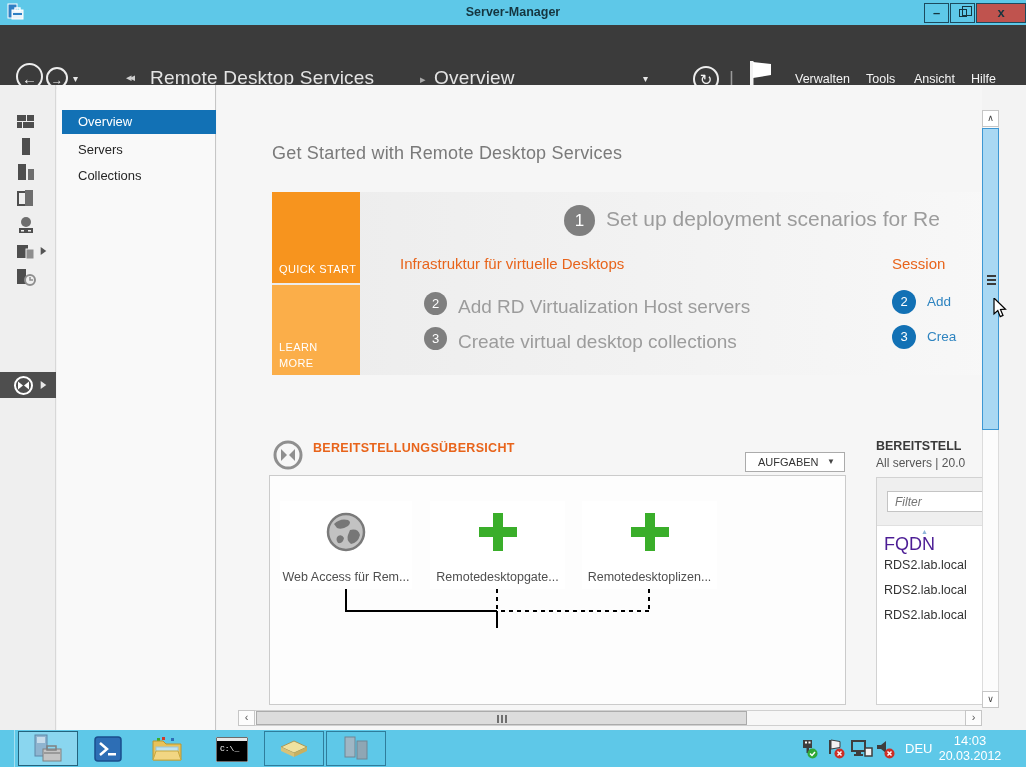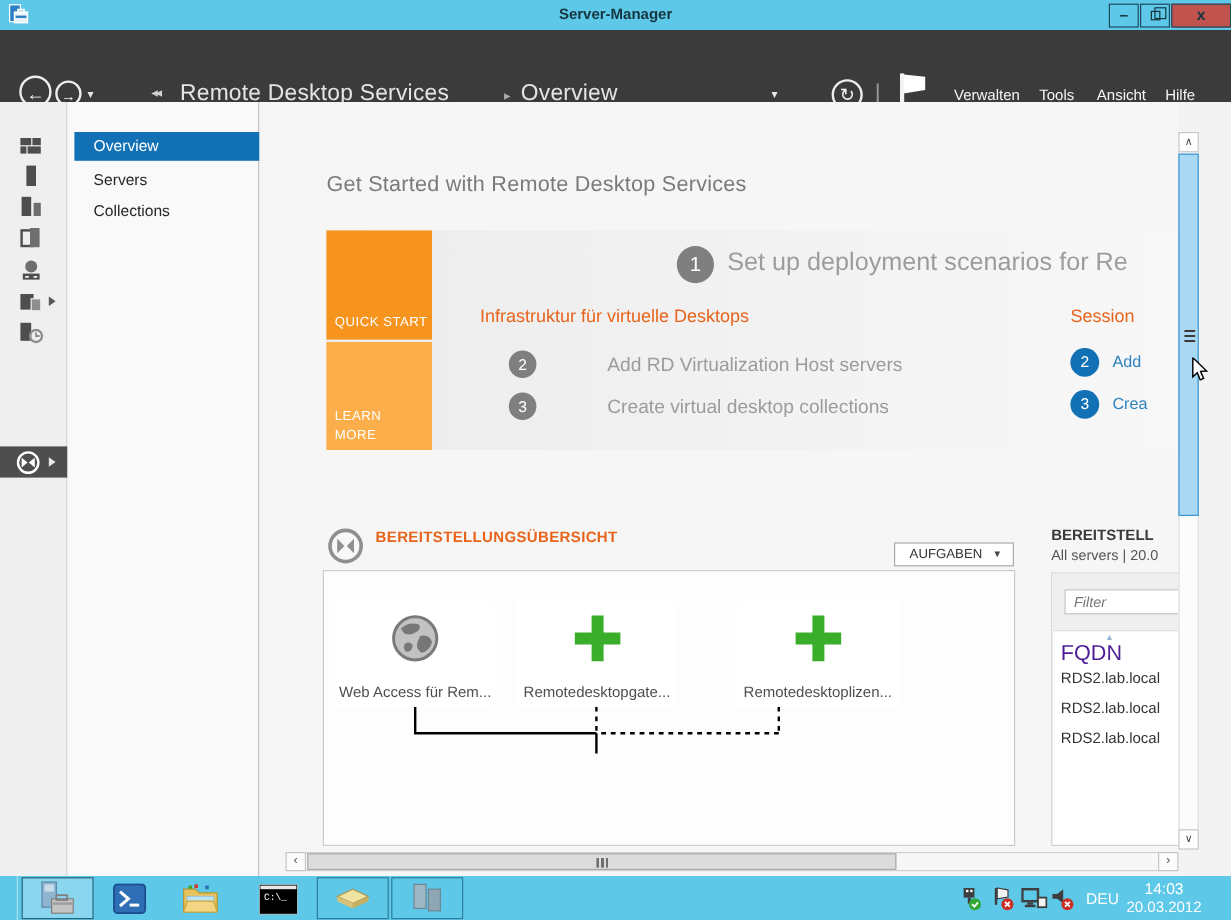--- a/index.html
+++ b/index.html
@@ -31,21 +31,21 @@
 
   
   .main { position:absolute; left:217px; top:85px; width:765px; height:645px; background:#F6F6F6; overflow:hidden; }
   .page-h1 { position:absolute; left:55px; top:58px; font-size:18px; color:#7A7A7A; letter-spacing:.2px; }
   .qs-panel { position:absolute; left:55px; top:107px; width:740px; height:183px; background:linear-gradient(90deg,#ECECEC,#F8F8F8); }
   .qs-block { position:absolute; left:0; width:88px; color:#fff; font-size:11px; letter-spacing:.4px; }
   .num-circle { position:absolute; border-radius:50%; color:#fff; text-align:center; }
   .num-gray { background:#7F7F7F; }
   .num-blue { background:#1271B5; }
   .qs-col-h { position:absolute; font-size:15px; color:#E8641B; white-space:nowrap; }
-  .qs-step-t { position:absolute; font-size:16px; color:#9C9C9C; white-space:nowrap;margin-left:48px; }
+  .qs-step-t { position:absolute; font-size:19px; color:#9C9C9C; white-space:nowrap; }
   .qs-step-b { position:absolute; font-size:13.5px; color:#2E84C0; white-space:nowrap; }
 
   .dep-title { position:absolute; font-size:12.5px; font-weight:bold; color:#E8641B; letter-spacing:.3px; }
   .dep-sub { position:absolute; font-size:12px; color:#666; }
   .tasks-btn { position:absolute; left:528px; top:367px; width:100px; height:20px; background:#fff; border:1px solid #ABABAB; font-size:11px; color:#333; line-height:18px; text-align:left; padding-left:12px; }
   .tasks-caret { position:absolute; right:9px; top:0; font-size:8px; color:#444; line-height:18px; }
 
   .diagram { position:absolute; left:52px; top:390px; width:577px; height:230px; background:#FDFDFD; border:1px solid #CBCBCB; overflow:hidden; }
   .tile { position:absolute; background:#FFFFFF; }
   .tile-label { position:absolute; left:0; bottom:5px; width:100%; text-align:center; font-size:12.5px; color:#4F4F4F; white-space:nowrap; overflow:hidden; }
@@ -251,21 +251,21 @@
         <div class="tile-label">Web Access für Rem...</div>
       </div>
       <div class="tile" style="left:160px;top:25px;width:135px;height:88px;">
         <div class="icon-center" style="height:62px;">
           <svg width="42" height="42" viewBox="0 0 42 42">
               <path d="M16,2 h10 v14 h14 v10 h-14 v14 h-10 v-14 h-14 v-10 h14 Z" fill="#3AAE2A"></path>
             </svg>
         </div>
         <div class="tile-label">Remotedesktopgate...</div>
       </div>
-      <div class="tile" style="left:312px;top:25px;width:135px;height:88px;margin-left:32px;">
+      <div class="tile" style="left:312px;top:25px;width:135px;height:88px;">
         <div class="icon-center" style="height:62px;">
           <svg width="42" height="42" viewBox="0 0 42 42">
               <path d="M16,2 h10 v14 h14 v10 h-14 v14 h-10 v-14 h-14 v-10 h14 Z" fill="#3AAE2A"></path>
             </svg>
         </div>
         <div class="tile-label">Remotedesktoplizen...</div>
       </div>
     </div>
 
     <div class="rpanel-title">BEREITSTELL</div>

